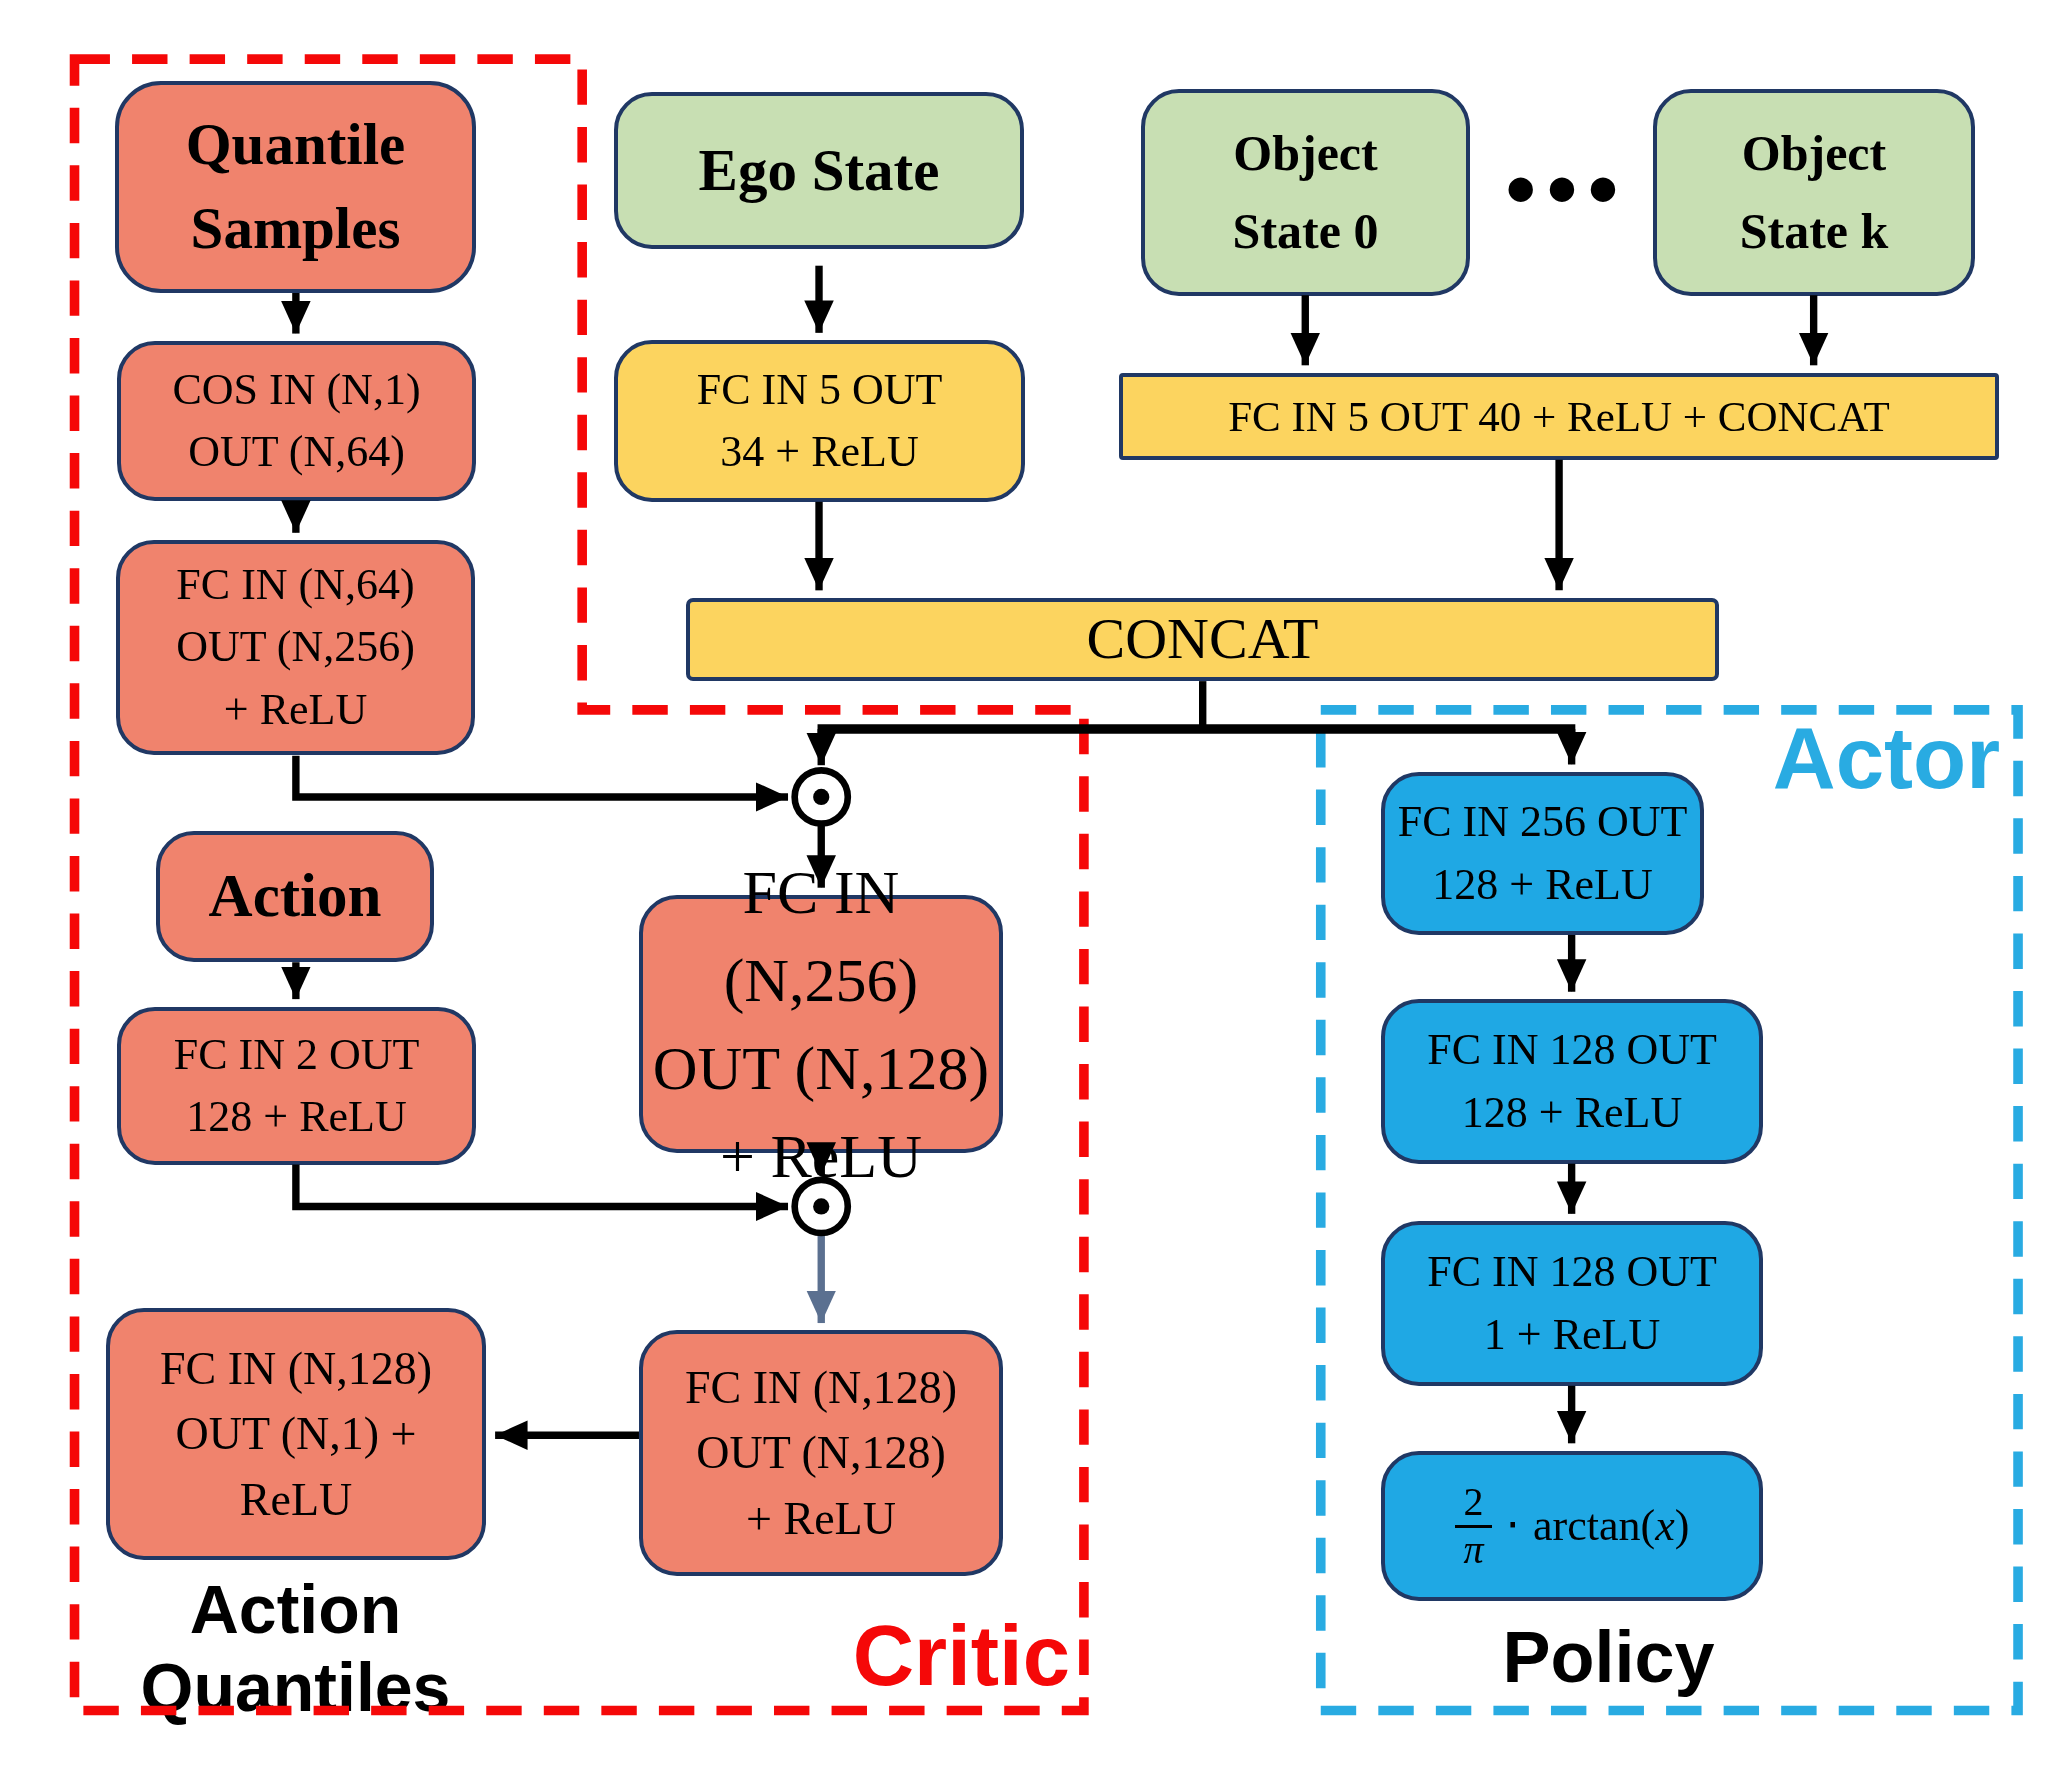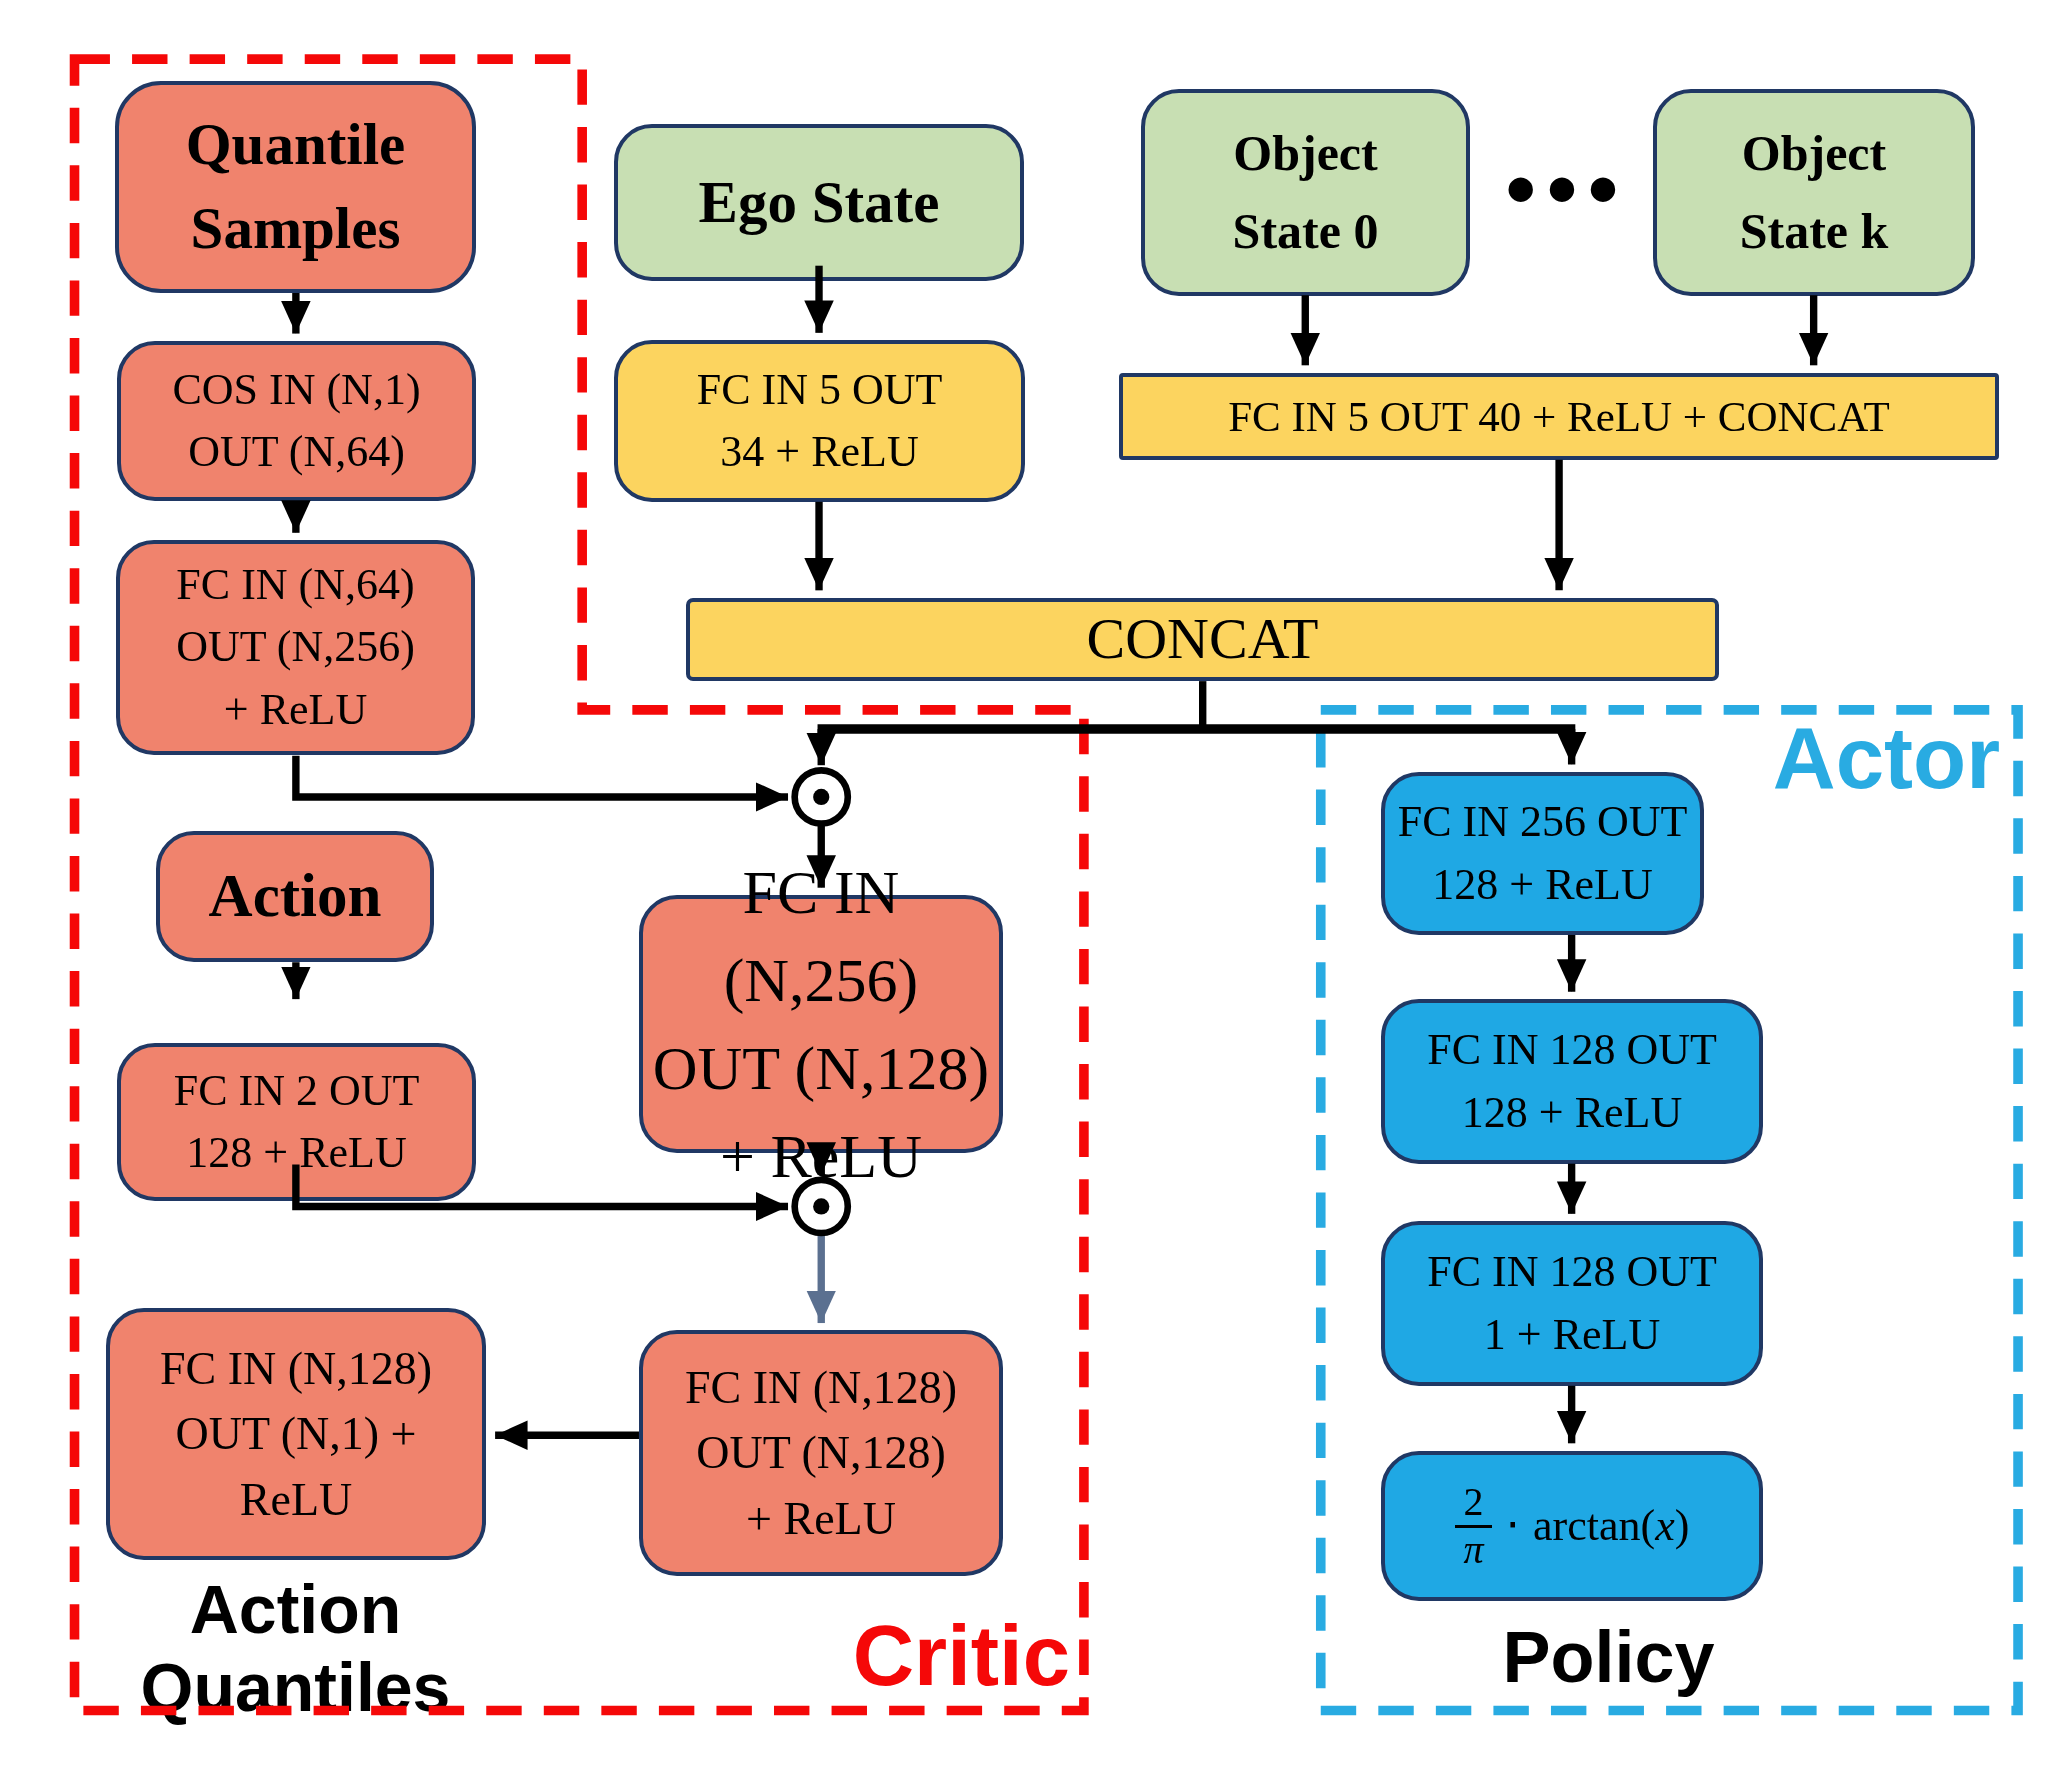--- a/index.html
+++ b/index.html
@@ -51,21 +51,21 @@
   <div class="box salmon" style="left:116px;top:540px;width:359px;height:215px;font-size:44px;">
     <div>FC IN (N,64)</div>
     <div>OUT (N,256)</div>
     <div>+ ReLU</div>
   </div>
 
   <div class="box salmon bold" style="left:156px;top:831px;width:278px;height:131px;font-size:61px;">
     <div>Action</div>
   </div>
 
-  <div class="box salmon" style="left:117px;top:1007px;width:359px;height:158px;font-size:44px;margin-top:36px;">
+  <div class="box salmon" style="left:117px;top:1007px;width:359px;height:158px;font-size:44px;">
     <div>FC IN 2 OUT</div>
     <div>128 + ReLU</div>
   </div>
 
   <div class="box salmon" style="left:639px;top:895px;width:364px;height:258px;font-size:62px;">
     <div>FC IN (N,256)</div>
     <div>OUT (N,128)</div>
     <div>+ ReLU</div>
   </div>
 
@@ -74,21 +74,21 @@
     <div>OUT (N,128)</div>
     <div>+ ReLU</div>
   </div>
 
   <div class="box salmon" style="left:106px;top:1308px;width:380px;height:252px;font-size:46px;">
     <div>FC IN (N,128)</div>
     <div>OUT (N,1) +</div>
     <div>ReLU</div>
   </div>
 
-  <div class="box green bold" style="left:614px;top:124px;width:410px;height:157px;font-size:59px;">
+  <div class="box green bold" style="left:614px;top:92px;width:410px;height:157px;font-size:59px;">
     <div>Ego State</div>
   </div>
 
   <div class="box green bold" style="left:1141px;top:89px;width:329px;height:207px;font-size:50px;line-height:1.55;">
     <div>Object</div>
     <div>State 0</div>
   </div>
 
   <div class="box green bold" style="left:1653px;top:89px;width:322px;height:207px;font-size:50px;line-height:1.55;">
     <div>Object</div>

